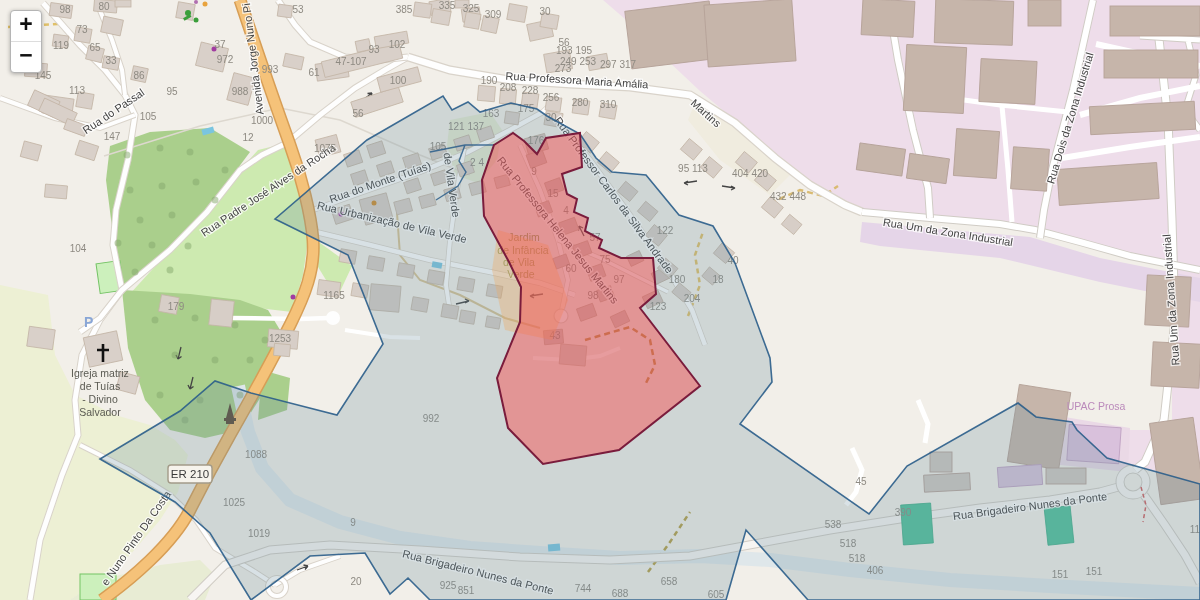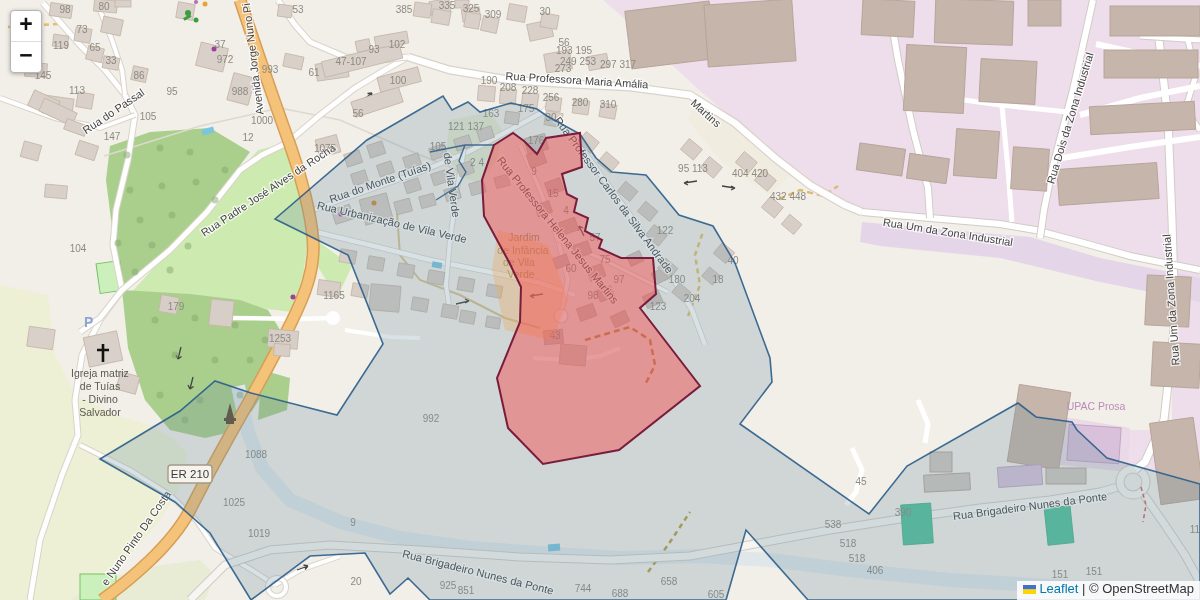--- a/index.html
+++ b/index.html
@@ -590,17 +590,13 @@
         <rect x="168" y="465" width="44" height="18" rx="3" fill="#f6f3ec" stroke="#a39b89" stroke-width="1.4"></rect>
 <text x="190" y="478" font-size="11.5" fill="#3a3a3a" text-anchor="middle" font-family="Liberation Sans,sans-serif">ER 210</text>
       </g>
 </svg>
 
 <div class="zoomctl">
       <div class="btn top">+</div>
       <div class="btn">−</div>
     </div>
 
-<div class="attrib"><svg class="flag" viewBox="0 0 13 9">
-        <rect width="13" height="4.5" y="0" fill="#4172c8"></rect>
-        <rect width="13" height="4.5" y="4.5" fill="#ffd500"></rect>
-      </svg><span class="lf">Leaflet</span> | © OpenStreetMap</div>
 </div>
 
 </body></html>

